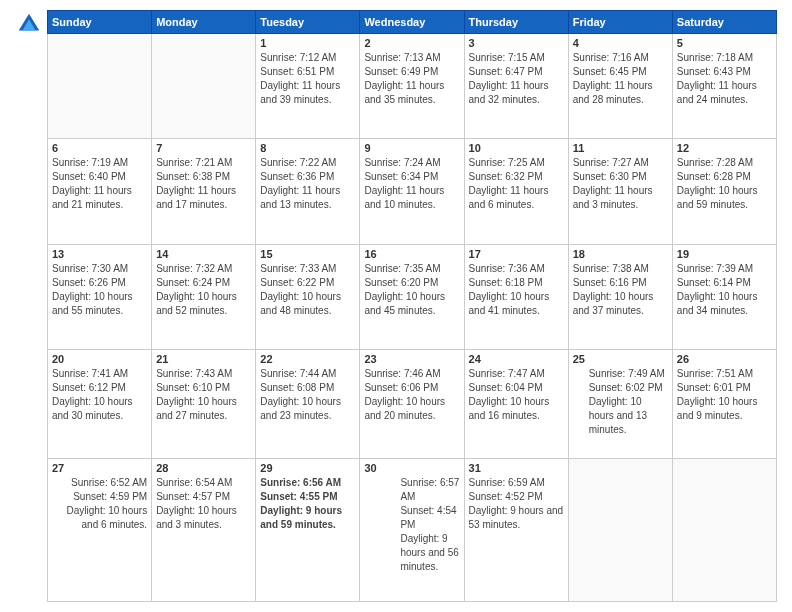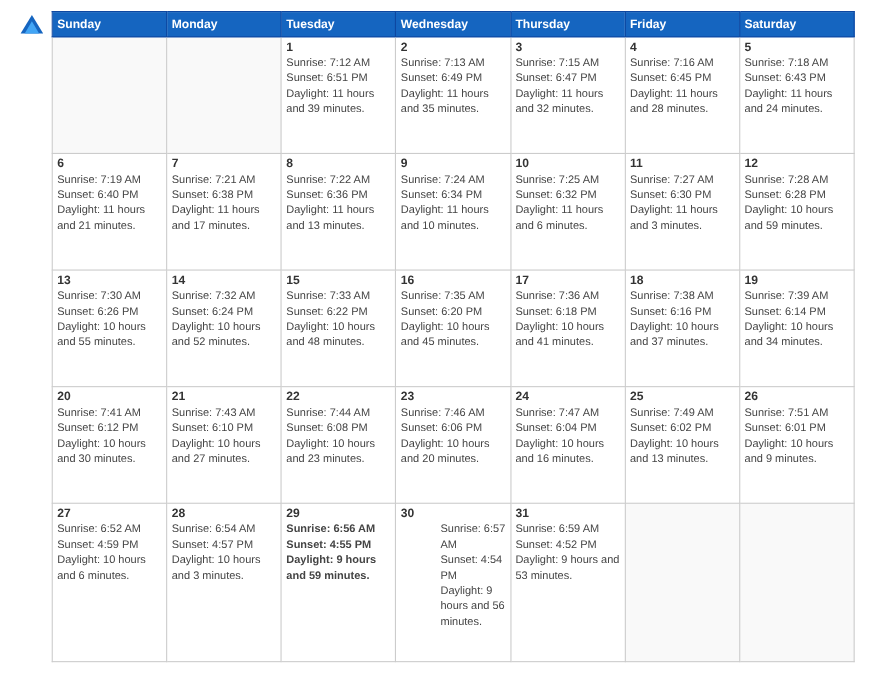--- a/index.html
+++ b/index.html
@@ -272,35 +272,35 @@
 Daylight: 10 hours and 20 minutes.</div>
           </td>
           <td>
             <div class="day-number">24</div>
             <div class="day-info" style="white-space: pre-line;">Sunrise: 7:47 AM
 Sunset: 6:04 PM
 Daylight: 10 hours and 16 minutes.</div>
           </td>
           <td>
             <div class="day-number">25</div>
-            <div class="day-info" style="white-space: pre-line;">Sunrise: 7:49 AM
+            <div class="day-info" style="white-space: pre-line; margin-left: 16px;">Sunrise: 7:49 AM
 Sunset: 6:02 PM
 Daylight: 10 hours and 13 minutes.</div>
           </td>
           <td>
             <div class="day-number">26</div>
             <div class="day-info" style="white-space: pre-line;">Sunrise: 7:51 AM
 Sunset: 6:01 PM
 Daylight: 10 hours and 9 minutes.</div>
           </td>
         </tr>
         <tr>
           <td>
             <div class="day-number">27</div>
-            <div class="day-info" style="white-space: pre-line;">Sunrise: 6:52 AM
+            <div class="day-info" style="white-space: pre-line; text-align: right;">Sunrise: 6:52 AM
 Sunset: 4:59 PM
 Daylight: 10 hours and 6 minutes.</div>
           </td>
           <td>
             <div class="day-number">28</div>
             <div class="day-info" style="white-space: pre-line;">Sunrise: 6:54 AM
 Sunset: 4:57 PM
 Daylight: 10 hours and 3 minutes.</div>
           </td>
           <td>

